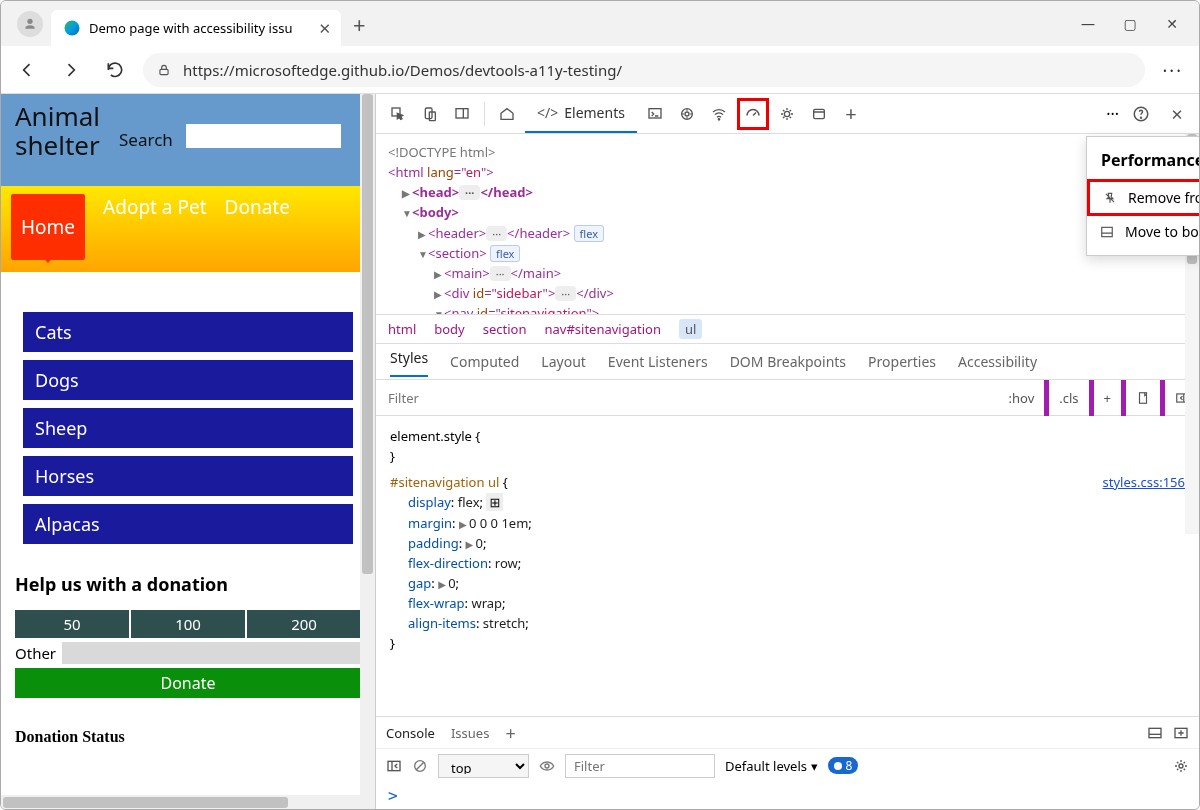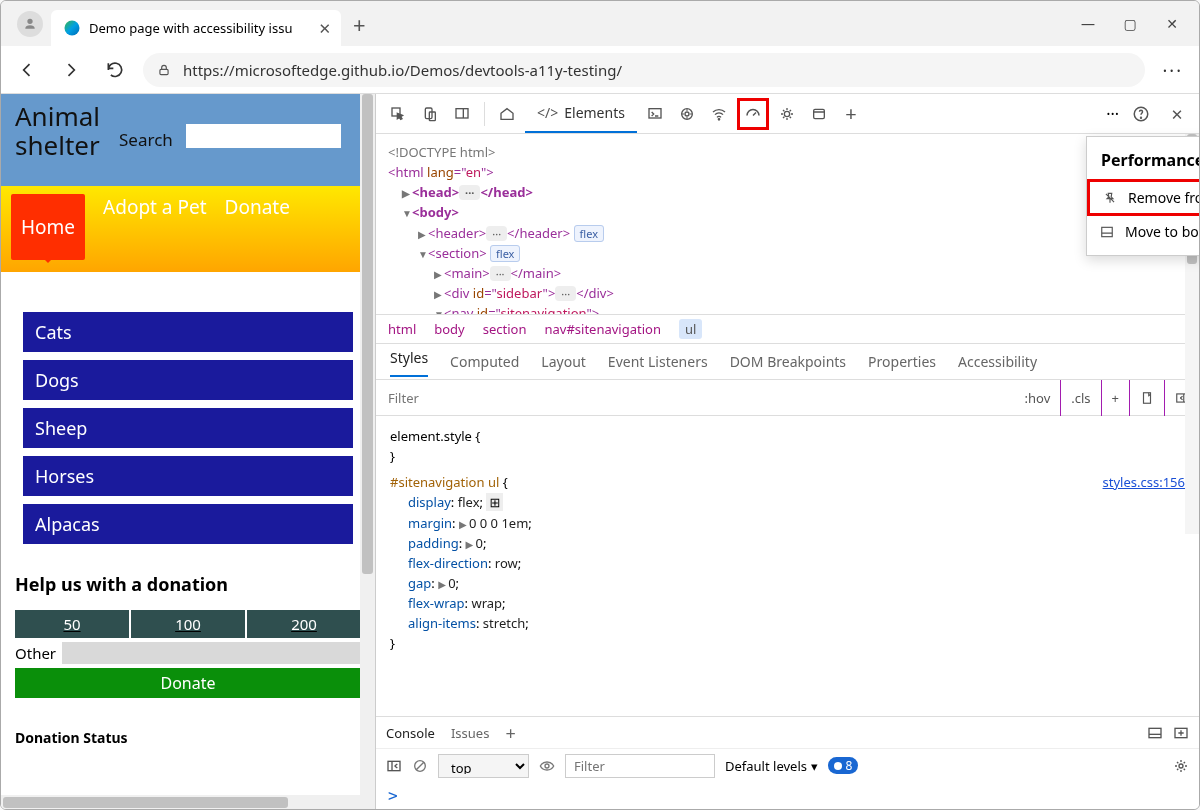--- a/index.html
+++ b/index.html
@@ -40,27 +40,27 @@
 .nav .row { display: flex; gap: 18px; margin-bottom: 10px; }
 .nav a { color: #fff; font-size: 19px; text-decoration: none; }
 .nav .home { background: #ff2e00; padding: 20px 10px; border-radius: 2px; position: relative; }
 .nav .home::after { content:''; position: absolute; bottom:-9px; left: 50%; margin-left:-6px; border: 6px solid transparent; border-top-color:#ff2e00; }
 
 .sidebar-list { padding: 40px 22px 10px; }
 .sidebar-list .item { background: #1a1a9c; color: #fff; font-size: 18px; padding: 8px 12px; margin-bottom: 8px; }
 
 .donate { padding: 10px 14px; }
 .donate h2 { font-size: 18px; font-weight: 700; margin-bottom: 14px; }
-.donate .amounts { display: flex; gap: 2px; text-decoration: underline; }
+.donate .amounts { display: flex; gap: 2px; }
 .donate .amt { flex: 1; background: #2f4f4f; color: #fff; text-align: center; padding: 4px 0; font-size: 15px; }
 .donate .other-row { display: flex; margin-top: 4px; align-items: center; gap: 6px; }
 .donate .other-row span { font-size: 15px; }
 .donate .other-row .bar { flex: 1; height: 22px; background: #d9d9d9; }
 .donate .donate-btn { background: #0a8f0a; color: #fff; text-align: center; padding: 4px 0; margin-top: 4px; font-size: 16px; }
-.status h2 { font-size: 14px; font-weight: 700; padding: 20px 14px 6px; }
+.status h2 { font-size: 16px; font-weight: 700; padding: 20px 14px 6px; font-family: Liberation Serif, serif; }
 
 
 .devtools { flex: 1; background: #fff; display: flex; flex-direction: column; position: relative; }
 .dt-toolbar { height: 40px; display: flex; align-items: center; padding: 0 8px; border-bottom: 1px solid #ddd; gap: 4px; }
 .dt-icon { width: 28px; height: 28px; display: flex; align-items: center; justify-content: center; color: #555; font-size: 15px; }
 .dt-elements-tab { display: flex; align-items: center; gap: 6px; padding: 0 12px; height: 38px; border-bottom: 2px solid #0070d8; color: #333; font-size: 14px; }
 .dt-sep { width: 1px; height: 24px; background: #ddd; margin: 0 4px; }
 .dt-toolbar .right { margin-left: auto; display: flex; gap: 8px; align-items: center; }
 .perf-square { width: 32px; height: 32px; border: 3px solid #e00; display:flex; align-items:center; justify-content:center;}
 
@@ -81,21 +81,21 @@
 
 .crumbs { height: 30px; border-top: 1px solid #ddd; border-bottom: 1px solid #ddd; display:flex; align-items:center; padding: 0 12px; gap: 18px; font-size: 13px; color:#a31583;}
 .crumbs .sel { background: #d8e6fa; color:#555; padding: 1px 6px; border-radius: 3px;}
 .crumbs span{cursor:default;}
 
 .styles-tabs { height: 36px; display:flex; align-items:center; gap: 22px; padding: 0 14px; border-bottom: 1px solid #ddd; font-size: 14px; color:#666;}
 .styles-tabs .active { color:#222; border-bottom: 2px solid #0070d8; padding-bottom: 8px; margin-bottom: -1px;}
 .styles-filter { height: 36px; display:flex; align-items:center; border-bottom:1px solid #ddd; }
 .styles-filter input { flex:1; border:none; padding: 0 12px; font-size:13px; color:#888; outline:none;}
 .styles-filter .tools { display:flex; align-items:center; gap: 10px; padding: 0 10px; font-size:13px; color:#555;}
-.styles-filter .tools span{border-left:1px solid #a21caf; padding-left:10px; height:36px; display:flex; align-items:center;}
+.styles-filter .tools span{border-left:5px solid #a21caf; padding-left:10px; height:36px; display:flex; align-items:center;}
 .styles-filter .tools span:first-child{border-left:none;}
 
 .styles-body { padding: 10px 14px; font-family: Consolas, monospace; font-size: 13px; line-height: 1.55; flex:1; overflow:hidden;}
 .sel-name{color:#a16207;} .prop-n{color:#0451a5;} .prop-v{color:#222;}
 .styles-link{float:right; color:#1a4fd6; text-decoration:underline; font-size:13px;}
 
 .console-bar { height: 32px; border-top:1px solid #ddd; display:flex; align-items:center; padding: 0 10px; gap: 16px; font-size: 13px; }
 .console-bar .tab-c { color:#222;} .console-bar .tab-i{color:#666;}
 .console-bar .plus2{color:#666; font-size:18px;}
 .console-bar .right2{margin-left:auto; display:flex; gap:10px;}

